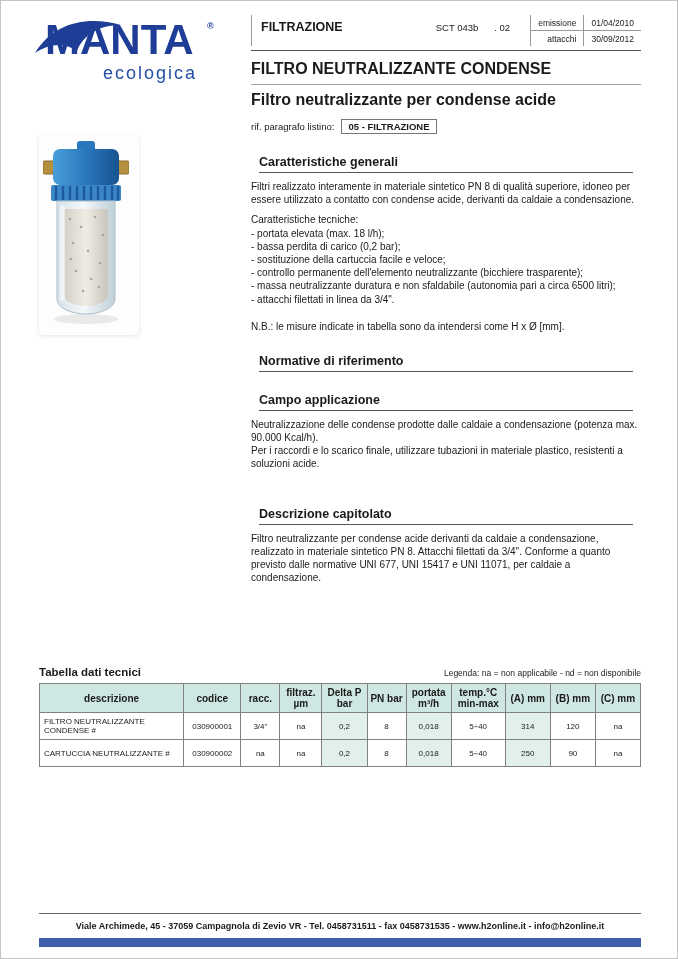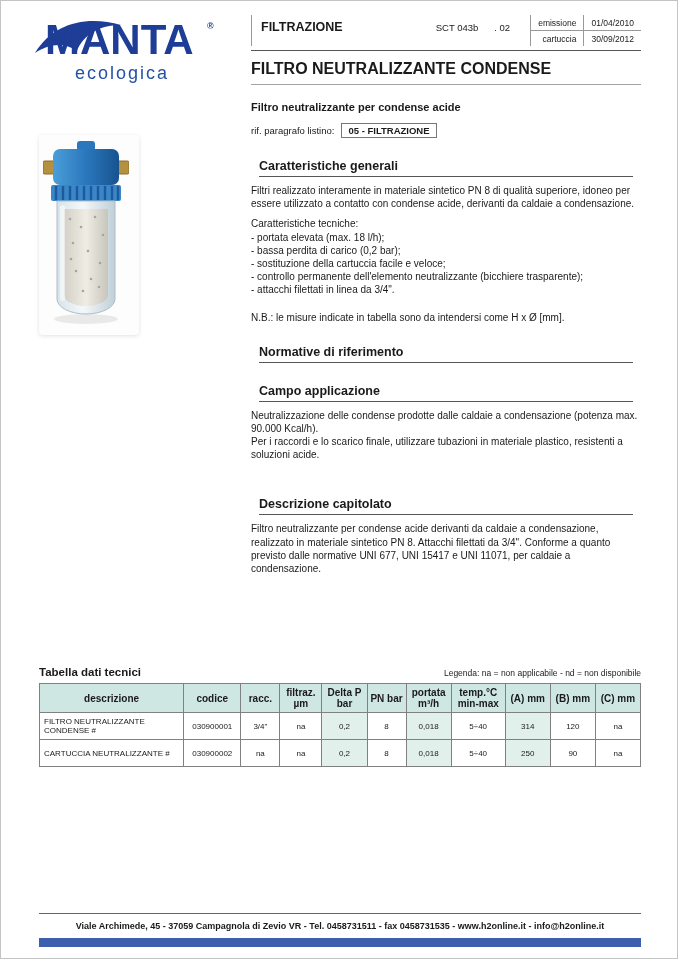--- a/index.html
+++ b/index.html
@@ -10,38 +10,38 @@
   .top-row{display:flex;height:645px;}
   .left-col{width:212px;flex-shrink:0;}
   .right-col{flex:1;min-width:0;}
 
   
   .logo{position:relative;width:210px;height:74px;}
   .logo-swoosh{position:absolute;left:-4px;top:0;}
   .logo-brand{position:absolute;left:6px;top:4px;font-size:42px;font-weight:bold;
               letter-spacing:0px;color:#1e3d96;line-height:1;}
   .logo-reg{position:absolute;left:168px;top:6px;font-size:9px;color:#1e3d96;font-weight:bold;}
-  .logo-tagline{position:absolute;left:36px;top:48px;font-size:18px;color:#2450a8;letter-spacing:2px;}
+  .logo-tagline{position:absolute;left:64px;top:48px;font-size:18px;color:#2450a8;letter-spacing:2px;}
 
   
   .product-photo{margin-top:46px;width:92px;padding:4px;border-radius:4px;
                  box-shadow:0 1px 4px rgba(0,0,0,0.12);background:#fdfdfd;}
 
   
   .header-row{display:flex;align-items:stretch;border-bottom:1px solid #555;padding-bottom:4px;}
   .hdr-left{font-weight:bold;font-size:12.5px;border-left:1px solid #999;padding:5px 0 0 9px;flex:1;}
   .hdr-code-wrap{font-size:9.5px;padding-top:7px;display:flex;gap:16px;margin-right:20px;}
   .hdr-dates{display:grid;grid-template-columns:auto auto;font-size:8.5px;border-left:1px solid #999;}
   .hd-cell{padding:3px 7px 2px 7px;}
   .hd-label{text-align:right;color:#222;}
   .hd-value{border-left:1px solid #999;}
   .hd-top{border-top:1px solid #999;}
 
   .doc-title{font-size:16px;font-weight:bold;margin:9px 0 0;padding-bottom:6px;border-bottom:1px solid #a3a3a3;}
-  .doc-subtitle{font-weight:bold;font-size:11px;margin-top:16px;}
+  .doc-subtitle{font-weight:bold;font-size:16px;margin-top:6px;}
   .listino-row{font-size:9.5px;margin-top:10px;display:flex;align-items:center;gap:7px;}
   .listino-value{font-weight:bold;border:1px solid #777;padding:1px 6px;}
 
   .sec-h{font-size:12.5px;font-weight:bold;margin:21px 8px 0;padding-bottom:3px;border-bottom:1px solid #555;}
   .sec-h.big-gap{margin-top:36px;}
   .body-t{font-size:10px;line-height:1.32;margin:7px 0 0;}
   .bullets .body-t{margin:0;}
   .note{margin-top:14px;}
   .tight{margin-top:0;}
 
@@ -141,40 +141,41 @@
       <div class="right-col">
         <div class="header-row">
           <div class="hdr-left">FILTRAZIONE</div>
           <div class="hdr-code-wrap">
             <span>SCT 043b</span>
             <span>. 02</span>
           </div>
           <div class="hdr-dates">
             <div class="hd-cell hd-label">emissione</div>
             <div class="hd-cell hd-value">01/04/2010</div>
-            <div class="hd-cell hd-label hd-top">cartuccia</div>
+            <div class="hd-cell hd-label hd-top">attacchi</div>
             <div class="hd-cell hd-value hd-top">30/09/2012</div>
           </div>
         </div>
 
         <h1 class="doc-title">FILTRO NEUTRALIZZANTE CONDENSE</h1>
         <div class="doc-subtitle">Filtro neutralizzante per condense acide</div>
         <div class="listino-row">
           <span>rif. paragrafo listino:</span>
           <span class="listino-value">05 - FILTRAZIONE</span>
         </div>
 
         <h2 class="sec-h">Caratteristiche generali</h2>
         <p class="body-t">Filtri realizzato interamente in materiale sintetico PN 8 di qualità superiore, idoneo per essere utilizzato a contatto con condense acide, derivanti da caldaie a condensazione.</p>
         <p class="body-t">Caratteristiche tecniche:</p>
         <div class="bullets">
           <div class="body-t">- portata elevata (max. 18 l/h);</div>
           <div class="body-t">- bassa perdita di carico (0,2 bar);</div>
           <div class="body-t">- sostituzione della cartuccia facile e veloce;</div>
           <div class="body-t">- controllo permanente dell'elemento neutralizzante (bicchiere trasparente);</div>
+          <div class="body-t">- massa neutralizzante duratura e non sfaldabile (autonomia pari a circa 6500 litri);</div>
           <div class="body-t">- attacchi filettati in linea da 3/4".</div>
         </div>
         <p class="body-t note">N.B.: le misure indicate in tabella sono da intendersi come H x Ø [mm].</p>
 
         <h2 class="sec-h">Normative di riferimento</h2>
 
         <h2 class="sec-h">Campo applicazione</h2>
         <p class="body-t">Neutralizzazione delle condense prodotte dalle caldaie a condensazione (potenza max. 90.000 Kcal/h).</p>
         <p class="body-t tight">Per i raccordi e lo scarico finale, utilizzare tubazioni in materiale plastico, resistenti a soluzioni acide.</p>
 

